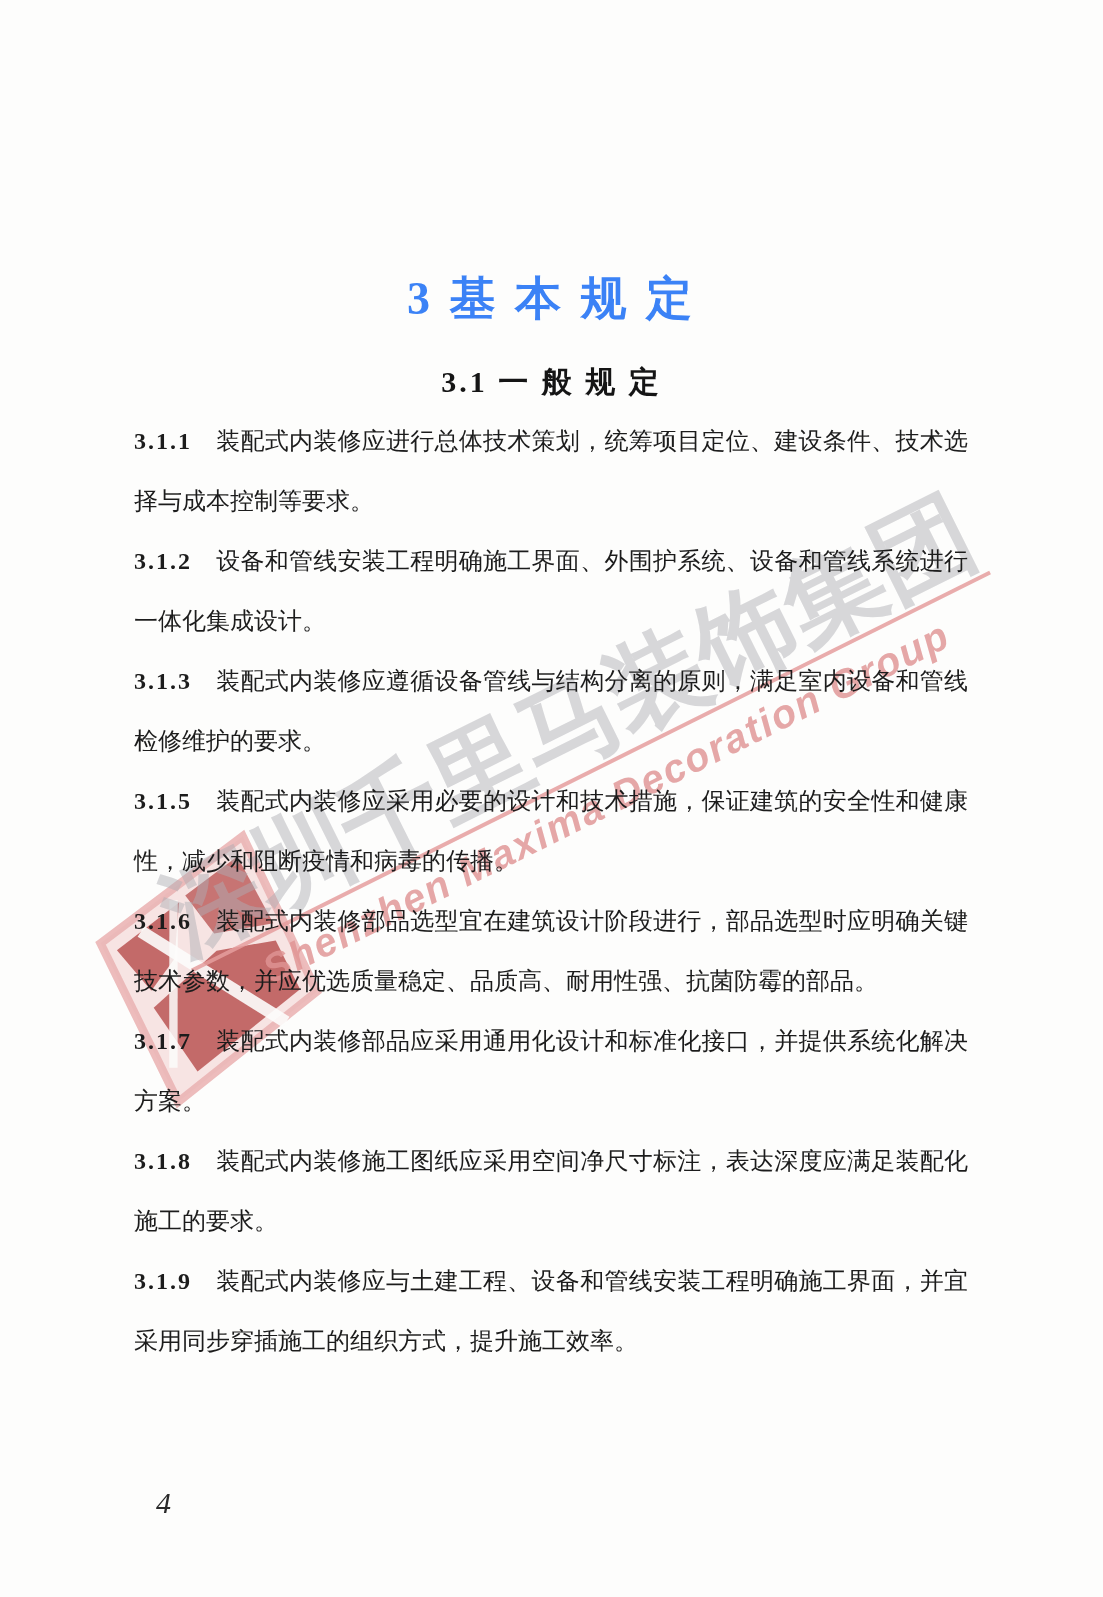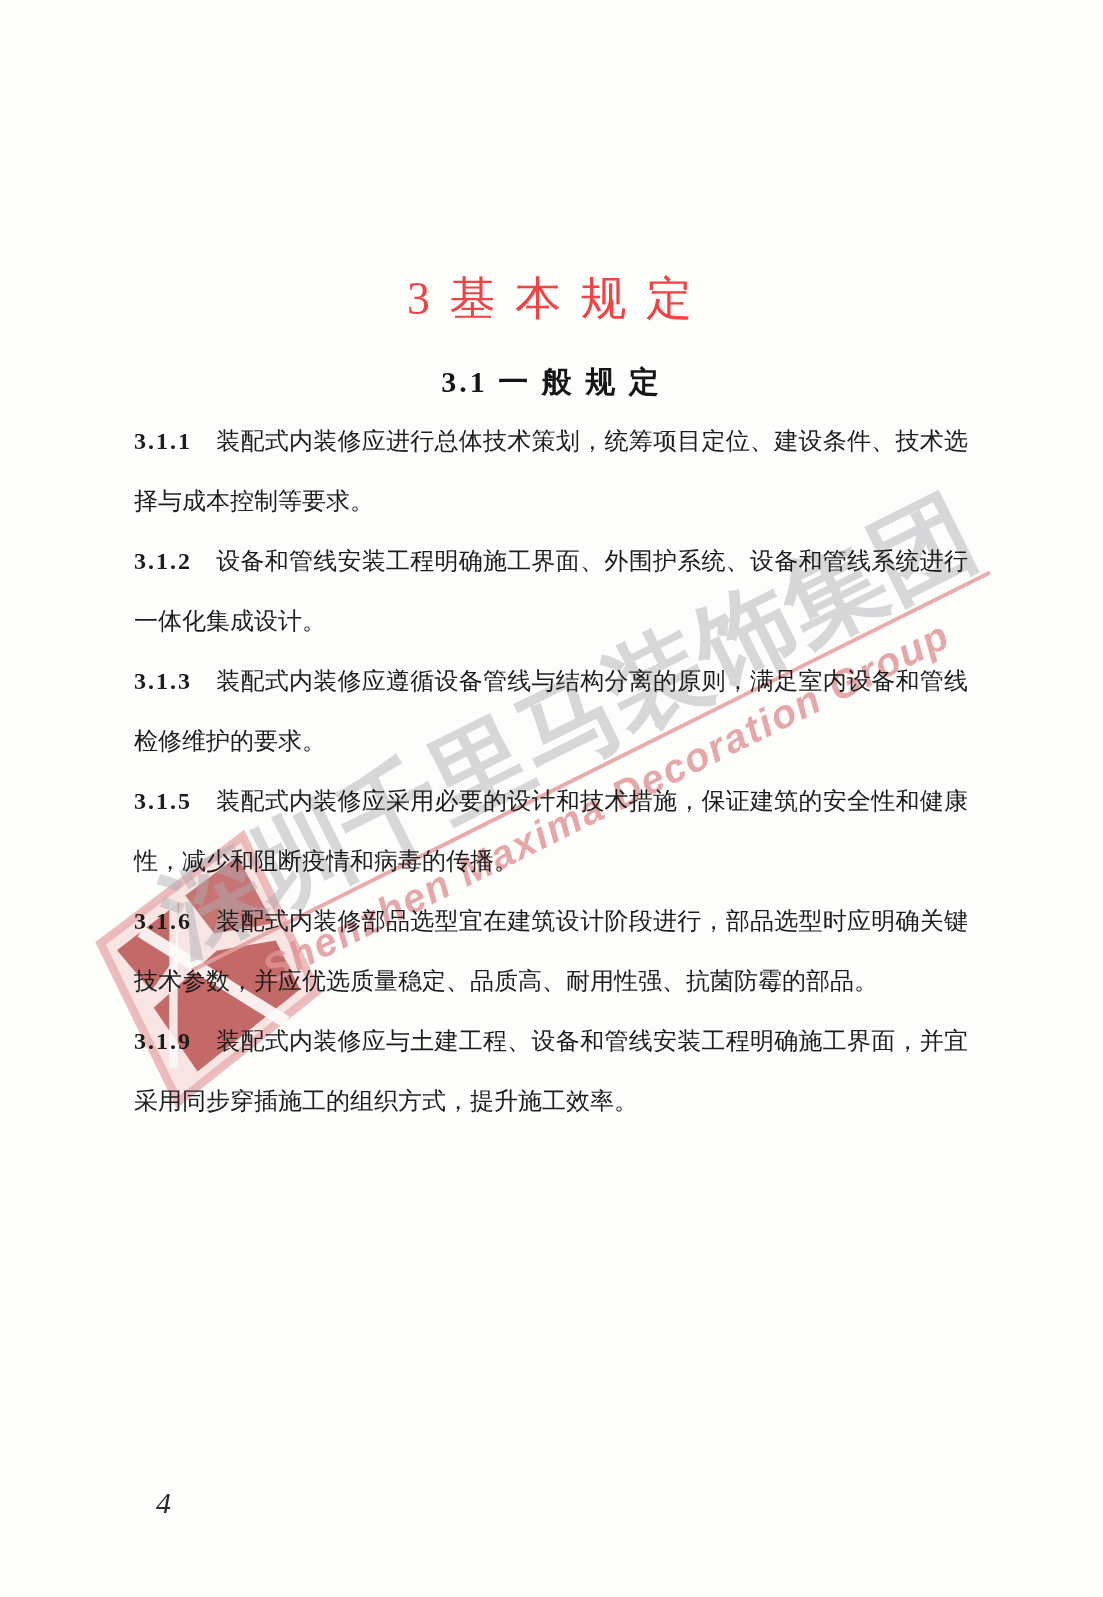--- a/index.html
+++ b/index.html
@@ -58,23 +58,23 @@
   }
 
   
   .content { position: relative; z-index: 1; }
   .chapter-title {
     position: absolute;
     left: 0; top: 268px;
     width: 100%;
     text-align: center;
     font-size: 46px;
-    font-weight: normal;
+    font-weight: bold;
     letter-spacing: 4px;
-    color: #ef4444;
+    color: #3b82f6;
   }
   .section-title {
     position: absolute;
     left: 0; top: 362px;
     width: 100%;
     text-align: center;
     font-size: 30px;
     font-weight: bold;
     letter-spacing: 3px;
     color: #151515;
@@ -132,18 +132,20 @@
     <div class="chapter-title">3 基 本 规 定</div>
 
     <div class="section-title">3.1 一 般 规 定</div>
 
     <div class="body-text">
       <p class="clause"><span class="num">3.1.1</span><span>装配式内装修应进行总体技术策划，统筹项目定位、建设条件、技术选择与成本控制等要求。</span></p>
       <p class="clause"><span class="num">3.1.2</span><span>设备和管线安装工程明确施工界面、外围护系统、设备和管线系统进行一体化集成设计。</span></p>
       <p class="clause"><span class="num">3.1.3</span><span>装配式内装修应遵循设备管线与结构分离的原则，满足室内设备和管线检修维护的要求。</span></p>
       <p class="clause"><span class="num">3.1.5</span><span>装配式内装修应采用必要的设计和技术措施，保证建筑的安全性和健康性，减少和阻断疫情和病毒的传播。</span></p>
       <p class="clause"><span class="num">3.1.6</span><span>装配式内装修部品选型宜在建筑设计阶段进行，部品选型时应明确关键技术参数，并应优选质量稳定、品质高、耐用性强、抗菌防霉的部品。</span></p>
+      <p class="clause"><span class="num">3.1.7</span><span>装配式内装修部品应采用通用化设计和标准化接口，并提供系统化解决方案。</span></p>
+      <p class="clause"><span class="num">3.1.8</span><span>装配式内装修施工图纸应采用空间净尺寸标注，表达深度应满足装配化施工的要求。</span></p>
       <p class="clause"><span class="num">3.1.9</span><span>装配式内装修应与土建工程、设备和管线安装工程明确施工界面，并宜采用同步穿插施工的组织方式，提升施工效率。</span></p>
     </div>
 
     <div class="page-number">4</div>
   </div>
 </div>
 
 </body></html>

